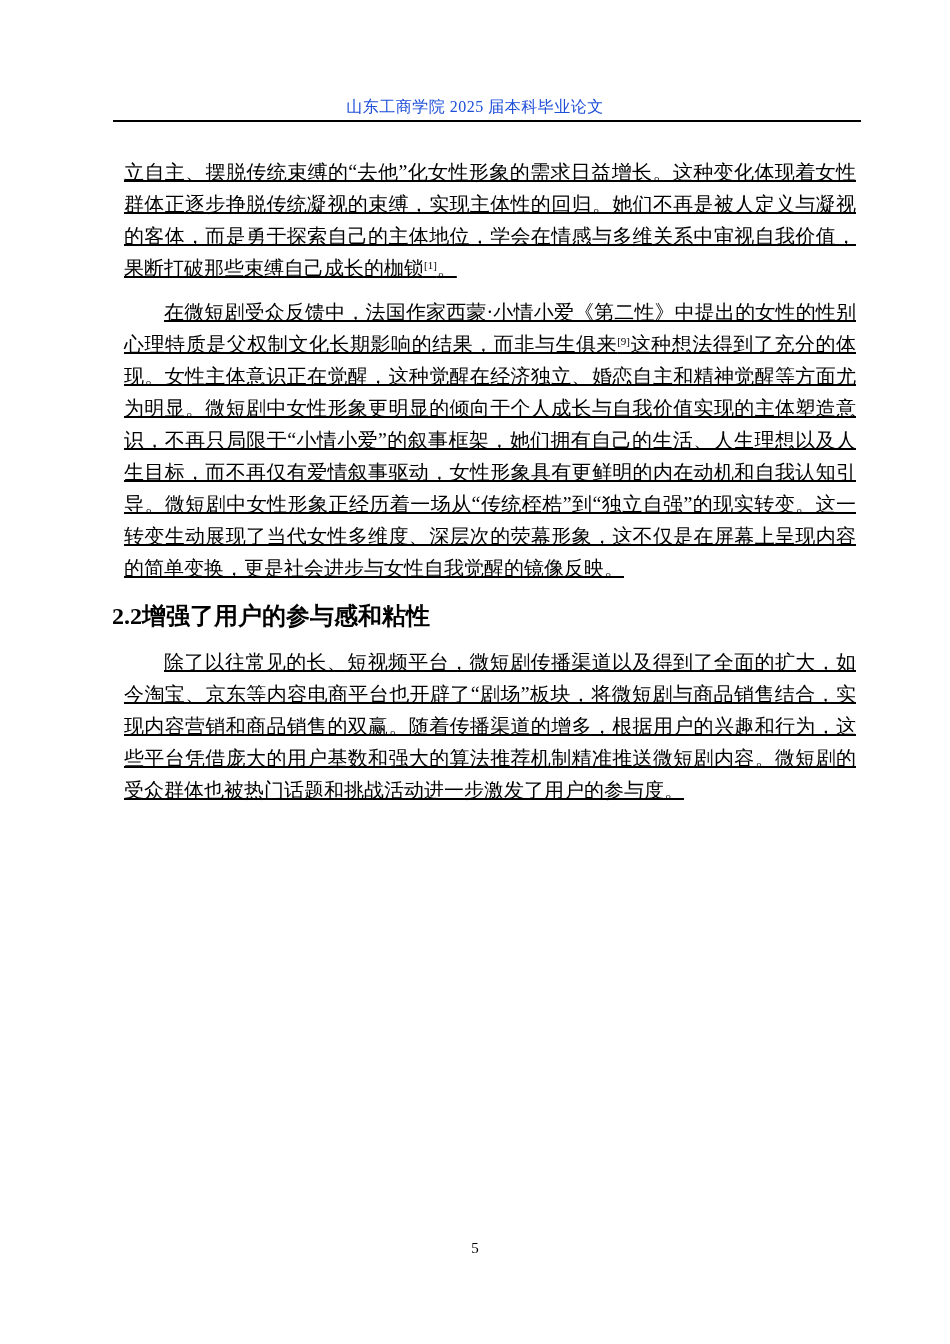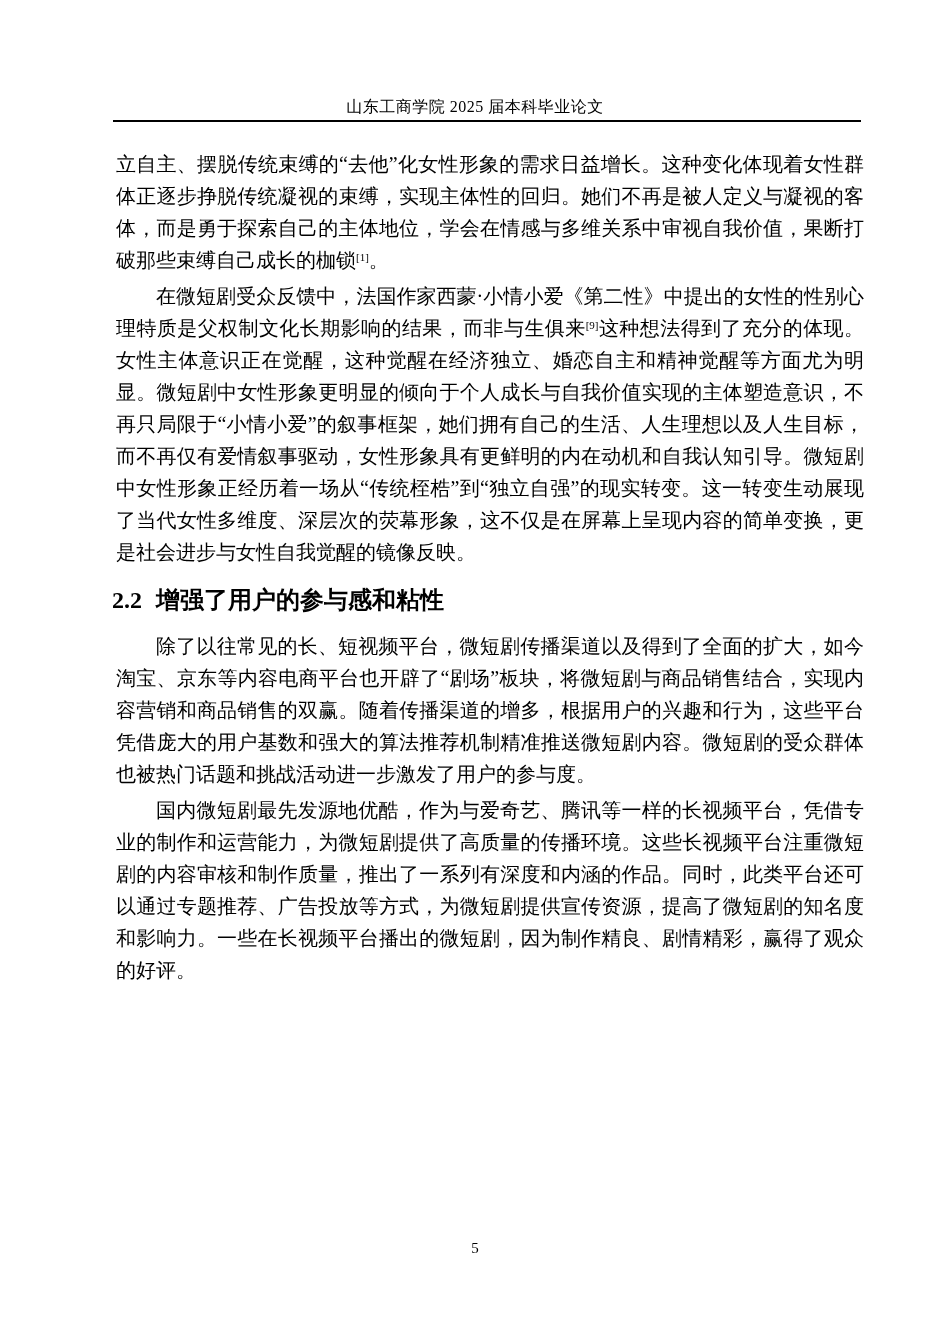--- a/index.html
+++ b/index.html
@@ -17,65 +17,66 @@
     overflow: hidden;
   }
   .page-header-title {
     position: absolute;
     top: 97px;
     left: 0;
     width: 100%;
     text-align: center;
     font-size: 16px;
     letter-spacing: 0.5px;
-    color: #000000;
+    color: #1d4ed8;
   }
   .page-header-rule {
     position: absolute;
     top: 120px;
     left: 113px;
     width: 748px;
     border-top: 2px solid #000000;
     height: 0;
   }
   .content {
     position: absolute;
     top: 144px;
     left: 112px;
     width: 756px;
     font-size: 20px;
     line-height: 32px;
     text-align: justify;
     text-justify: inter-ideograph;
   }
   .content p {
-    margin: 4px;
+    margin: 12px;
     padding: 0;
     text-indent: 2em;
+    text-decoration: underline;
   }
   .content p.no-indent {
     text-indent: 0;
   }
   sup.cite {
     font-size: 11px;
     line-height: 0;
     position: relative;
     top: -0.55em;
     vertical-align: baseline;
   }
   .section-heading {
     margin: 14px 0 12px 0;
     font-size: 24px;
     line-height: 36px;
     font-weight: bold;
     text-align: left;
     text-indent: 0;
   }
   .section-heading .sec-num {
-    margin-right: 14px;
+    margin-right: 0;
   }
   .page-footer {
     position: absolute;
     top: 1240px;
     left: 0;
     width: 100%;
     text-align: center;
     font-size: 15px;
     color: #000000;
   }
@@ -92,21 +93,20 @@
   <div class="content">
 
     <p class="no-indent"><span>立自主、摆脱传统束缚的“去他”化女性形象的需求日益增长。这种变化体现着女性群体正逐步挣脱传统凝视的束缚，实现主体性的回归。她们不再是被人定义与凝视的客体，而是勇于探索自己的主体地位，学会在情感与多维关系中审视自我价值，果断打破那些束缚自己成长的枷锁</span><sup class="cite">[1]</sup><span>。</span></p>
 
     <p><span>在微短剧受众反馈中，法国作家西蒙·小情小爱《第二性》中提出的女性的性别心理特质是父权制文化长期影响的结果，而非与生俱来</span><sup class="cite">[9]</sup><span>这种想法得到了充分的体现。女性主体意识正在觉醒，这种觉醒在经济独立、婚恋自主和精神觉醒等方面尤为明显。微短剧中女性形象更明显的倾向于个人成长与自我价值实现的主体塑造意识，不再只局限于“小情小爱”的叙事框架，她们拥有自己的生活、人生理想以及人生目标，而不再仅有爱情叙事驱动，女性形象具有更鲜明的内在动机和自我认知引导。微短剧中女性形象正经历着一场从“传统桎梏”到“独立自强”的现实转变。这一转变生动展现了当代女性多维度、深层次的荧幕形象，这不仅是在屏幕上呈现内容的简单变换，更是社会进步与女性自我觉醒的镜像反映。</span></p>
 
     <h2 class="section-heading"><span class="sec-num">2.2</span><span>增强了用户的参与感和粘性</span></h2>
 
     <p><span>除了以往常见的长、短视频平台，微短剧传播渠道以及得到了全面的扩大，如今淘宝、京东等内容电商平台也开辟了“剧场”板块，将微短剧与商品销售结合，实现内容营销和商品销售的双赢。随着传播渠道的增多，根据用户的兴趣和行为，这些平台凭借庞大的用户基数和强大的算法推荐机制精准推送微短剧内容。微短剧的受众群体也被热门话题和挑战活动进一步激发了用户的参与度。</span></p>
 
-    <p><span>国内微短剧最先发源地优酷，作为与爱奇艺、腾讯等一样的长视频平台，凭借专业的制作和运营能力，为微短剧提供了高质量的传播环境。这些长视频平台注重微短剧的内容审核和制作质量，推出了一系列有深度和内涵的作品。同时，此类平台还可以通过专题推荐、广告投放等方式，为微短剧提供宣传资源，提高了微短剧的知名度和影响力。一些在长视频平台播出的微短剧，因为制作精良、剧情精彩，赢得了观众的好评。</span></p>
 
 
 
   </div>
 
   <div class="page-footer"><span>5</span></div>
 
 </div>
 
 </body></html>

